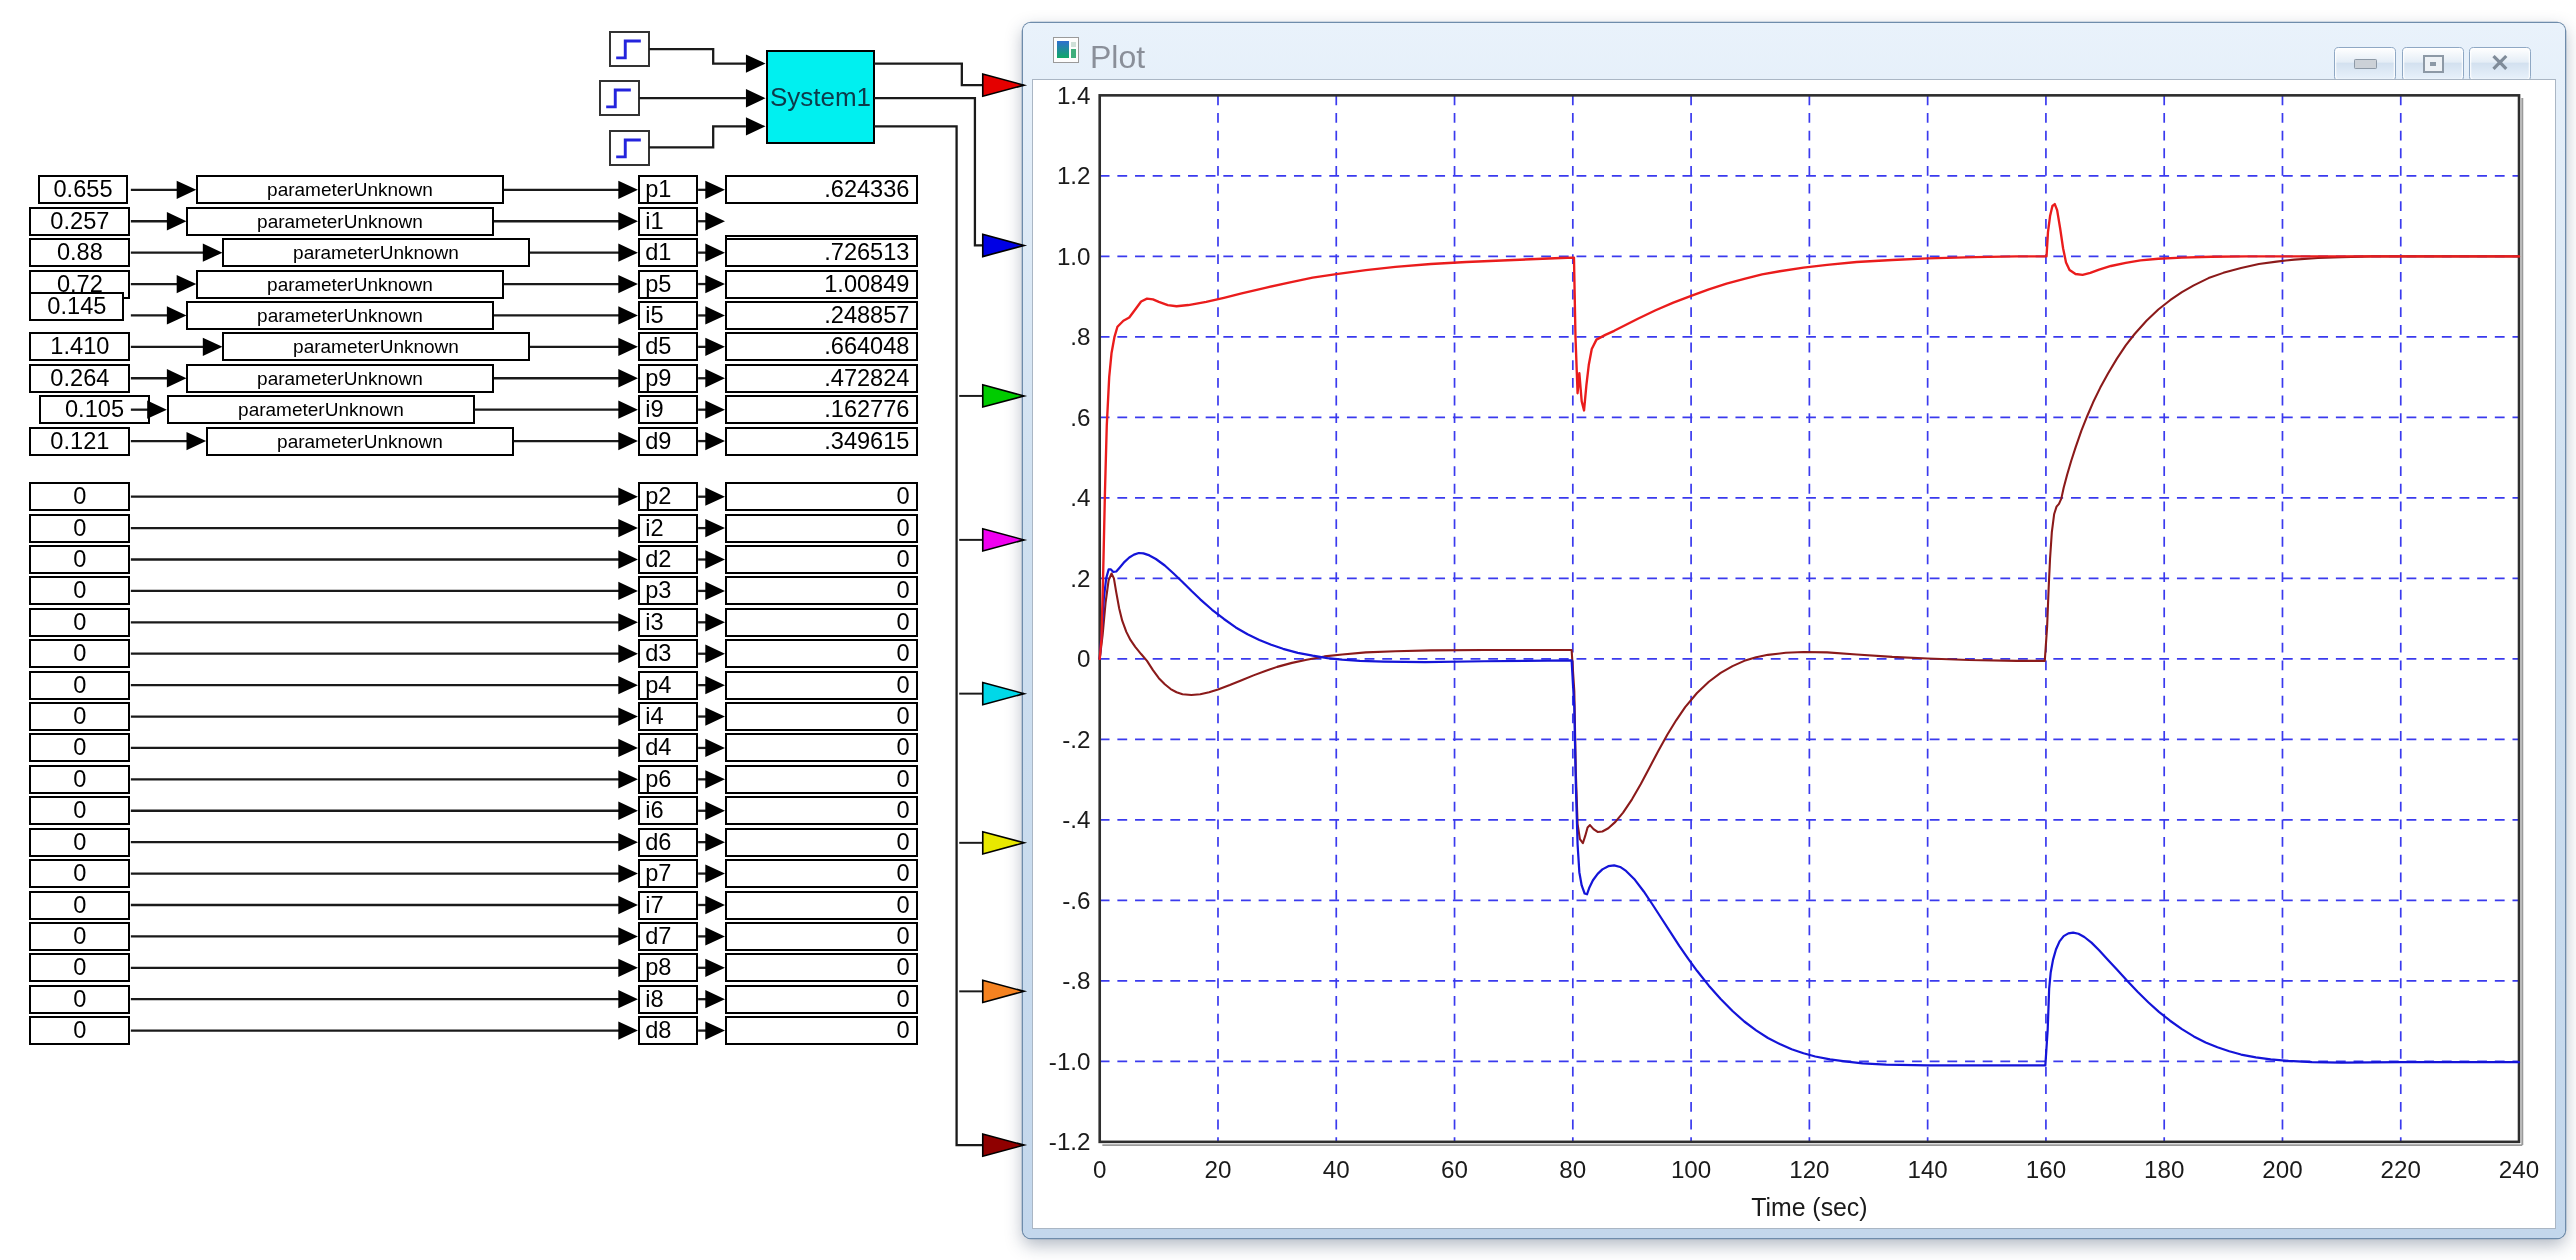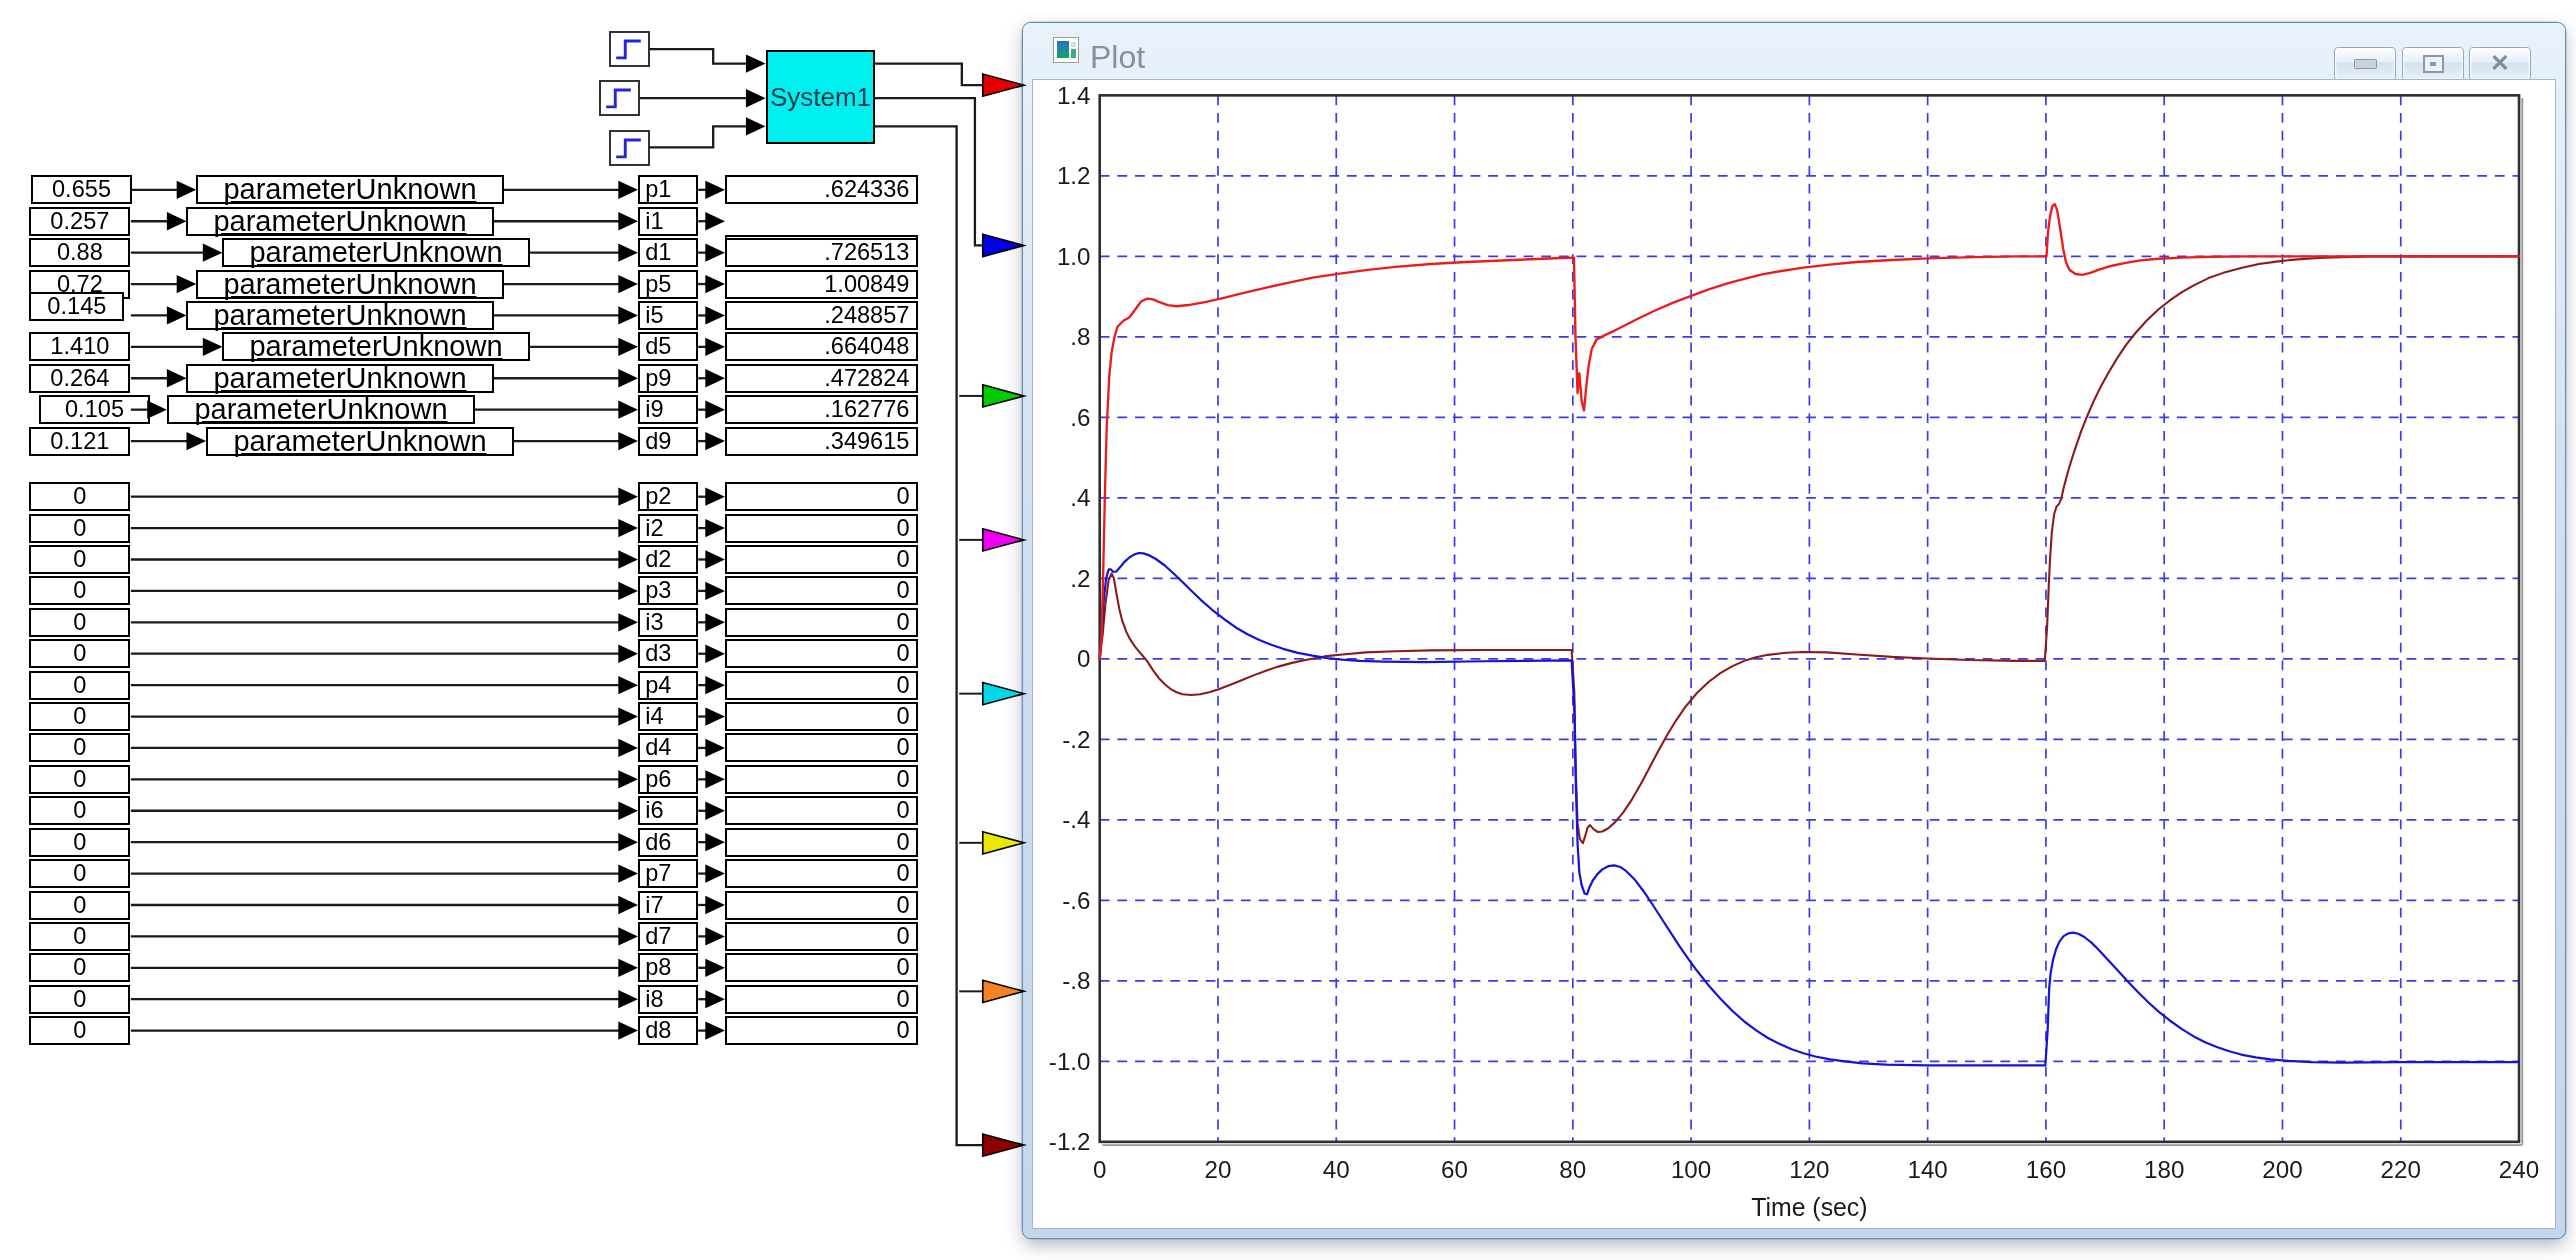--- a/index.html
+++ b/index.html
@@ -5,21 +5,21 @@
   html,body{margin:0;padding:0;background:#ffffff;}
   body{font-family:"Liberation Sans", sans-serif;}
   #root{position:relative;width:2576px;height:1261px;background:#ffffff;overflow:hidden;}
 
   
   .blk{position:absolute;box-sizing:border-box;background:#ffffff;border:2.6px solid #000;
        display:flex;align-items:center;font-size:23.6px;color:#000;line-height:1;}
   .blk.center{justify-content:center;}
   .blk.right{justify-content:flex-end;padding-right:6.5px;}
   .blk.left{justify-content:flex-start;padding-left:5.2px;}
-  .blk.param{font-size:29px;justify-content:center;text-decoration:underline;}
+  .blk.param{font-size:19px;justify-content:center;}
   .sysblk{position:absolute;box-sizing:border-box;background:#00f0f0;border:2.6px solid #000;
           display:flex;align-items:center;justify-content:center;font-size:26px;color:#0d3a4a;}
   .stepblk{position:absolute;box-sizing:border-box;background:#fff;border:2.6px solid #333;}
 
   #wires{position:absolute;left:0;top:0;z-index:6;pointer-events:none;}
   #diagram{position:absolute;left:0;top:0;width:2576px;height:1261px;z-index:4;}
 
   
   .window{position:absolute;left:1023px;top:23px;width:1542px;height:1215px;z-index:2;
           border-radius:7.9px;background:linear-gradient(#e9f2fb,#cfe0f0 40%,#c3d7ec);
@@ -125,21 +125,21 @@
       <text x="2945.8333333333335" y="1800" text-anchor="middle" font-size="37" fill="#1a1a1a" font-family="Liberation Sans, sans-serif">140</text>
       <text x="3126.6666666666665" y="1800" text-anchor="middle" font-size="37" fill="#1a1a1a" font-family="Liberation Sans, sans-serif">160</text>
       <text x="3307.5" y="1800" text-anchor="middle" font-size="37" fill="#1a1a1a" font-family="Liberation Sans, sans-serif">180</text>
       <text x="3488.3333333333335" y="1800" text-anchor="middle" font-size="37" fill="#1a1a1a" font-family="Liberation Sans, sans-serif">200</text>
       <text x="3669.1666666666665" y="1800" text-anchor="middle" font-size="37" fill="#1a1a1a" font-family="Liberation Sans, sans-serif">220</text>
       <text x="3850" y="1800" text-anchor="middle" font-size="37" fill="#1a1a1a" font-family="Liberation Sans, sans-serif">240</text>
       <text x="2765" y="1858" text-anchor="middle" font-size="38" fill="#1a1a1a" font-family="Liberation Sans, sans-serif">Time (sec)</text>
     </svg>
 
   <div id="diagram">
-      <div class="blk center" style="left: 31px; top: 175px; width: 101px; height: 29px;">0.655</div>
+      <div class="blk center" style="left: 38px; top: 175px; width: 90px; height: 29px;">0.655</div>
       <div class="blk param" style="left: 196px; top: 175px; width: 308px; height: 29px;">parameterUnknown</div>
       <div class="blk left" style="left: 638px; top: 175px; width: 60px; height: 29px;">p1</div>
       <div class="blk right" style="left: 725px; top: 175px; width: 193px; height: 29px;">.624336</div>
       <div class="blk center" style="left: 29.4px; top: 207px; width: 101px; height: 29px;">0.257</div>
       <div class="blk param" style="left: 186px; top: 207px; width: 308px; height: 29px;">parameterUnknown</div>
       <div class="blk left" style="left: 638px; top: 207px; width: 60px; height: 29px;">i1</div>
       <div class="blk right" style="left: 725px; top: 207px; width: 193px; height: 29px; margin-top: 28px;">.378693</div>
       <div class="blk center" style="left: 29.4px; top: 238px; width: 101px; height: 29px;">0.88</div>
       <div class="blk param" style="left: 222px; top: 238px; width: 308px; height: 29px;">parameterUnknown</div>
       <div class="blk left" style="left: 638px; top: 238px; width: 60px; height: 29px;">d1</div>

